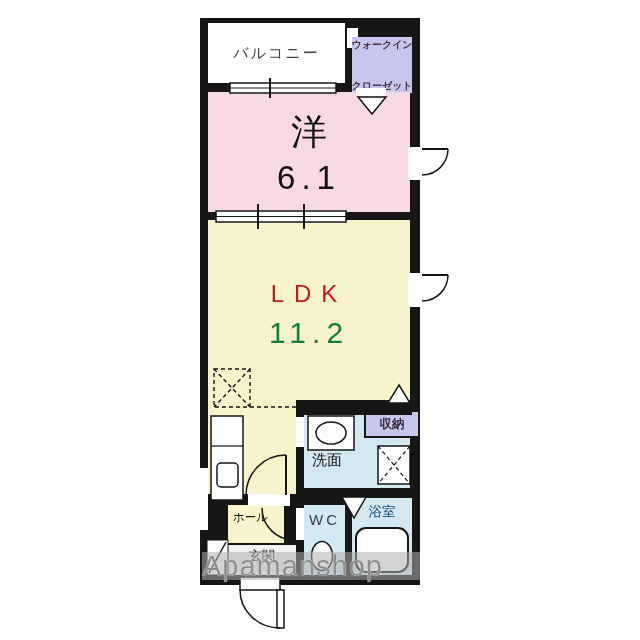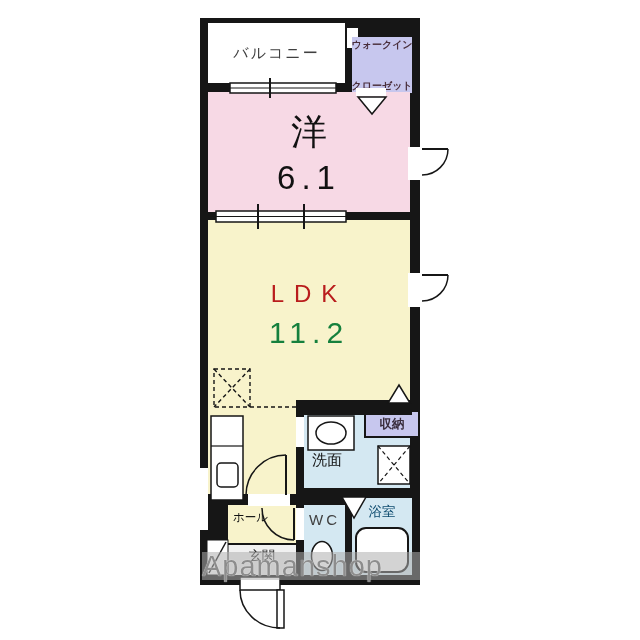--- a/index.html
+++ b/index.html
@@ -26,21 +26,21 @@
   #kitchen-area{left:208px;top:410px;width:88px;height:90px;background:#f8f3cb;}
   #washroom{left:304px;top:415px;width:106px;height:73px;background:#d4e8f2;}
   #washroom span{position:absolute;left:8px;top:36px;font-size:15px;color:#111;}
   #storage{left:364px;top:410px;width:56px;height:28px;background:#c7c7ee;border:2px solid #161616;
            z-index:6;display:flex;align-items:center;justify-content:center;}
   #storage span{font-size:12.5px;color:#3a2e3e;font-weight:bold;}
   #wc-room{left:304px;top:505px;width:41px;height:70px;background:#d4e8f2;text-align:center;}
   #wc-room span{display:inline-block;margin-top:6px;font-size:15px;letter-spacing:3px;color:#404040;}
   #bathroom{left:352px;top:498px;width:60px;height:77px;background:#d4e8f2;text-align:center;}
   #bathroom span{display:inline-block;margin-top:5px;font-size:13.5px;color:#0c4a6e;}
-  #hall{left:228px;top:505px;width:68px;height:39px;background:#f8f3cb;}
+  #hall{left:228px;top:505px;width:56px;height:39px;background:#f8f3cb;}
   #hall span{position:absolute;left:5px;top:5px;font-size:11.5px;color:#111;}
   #entrance{left:228px;top:544px;width:68px;height:31px;background:#f1f1f1;text-align:center;}
   #entrance span{display:inline-block;margin-top:3px;font-size:13px;color:#222;}
   #plan-symbols{position:absolute;left:0;top:0;z-index:20;pointer-events:none;}
   #watermark-band{left:202px;top:552px;width:218px;height:28px;background:rgba(175,175,175,0.55);
            z-index:30;display:flex;align-items:center;justify-content:flex-start;}
   #watermark-band span{font-size:29px;color:#8d8d8d;letter-spacing:1px;
            text-shadow:0 0 1px #ffffff;}
 </style>
 </head>

